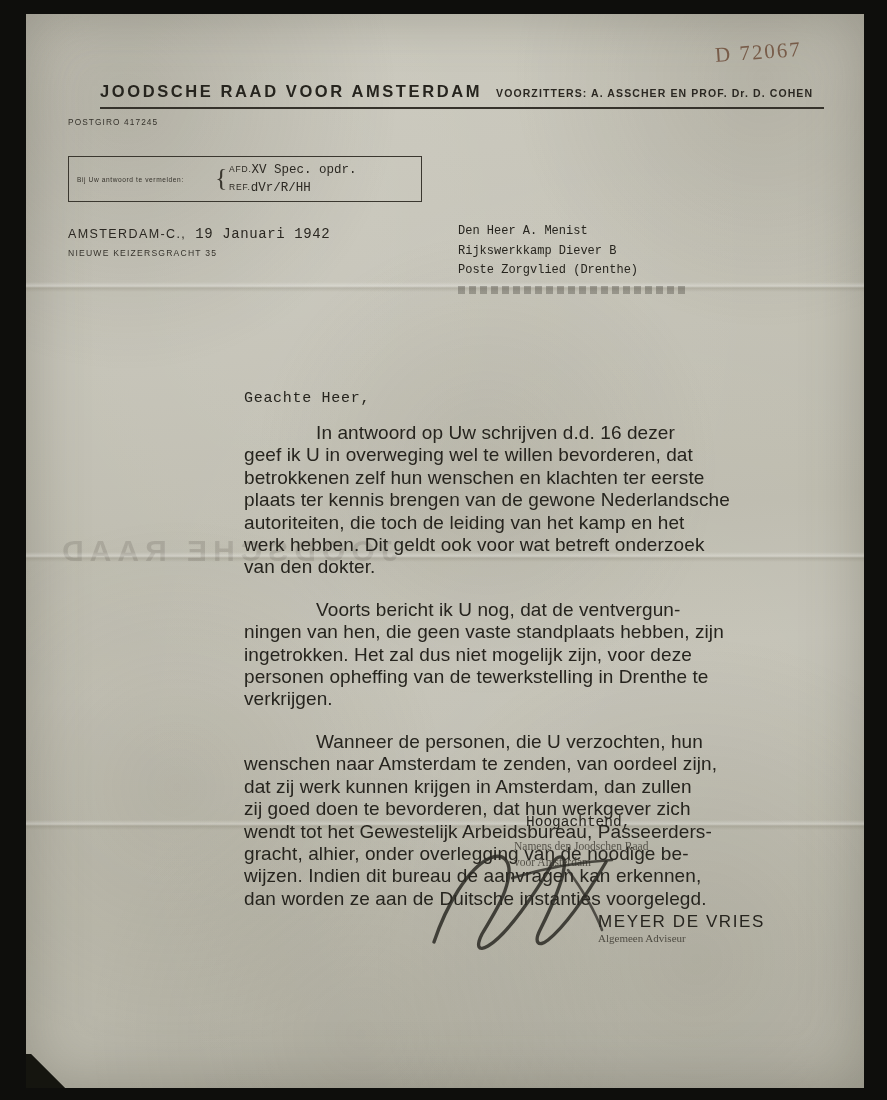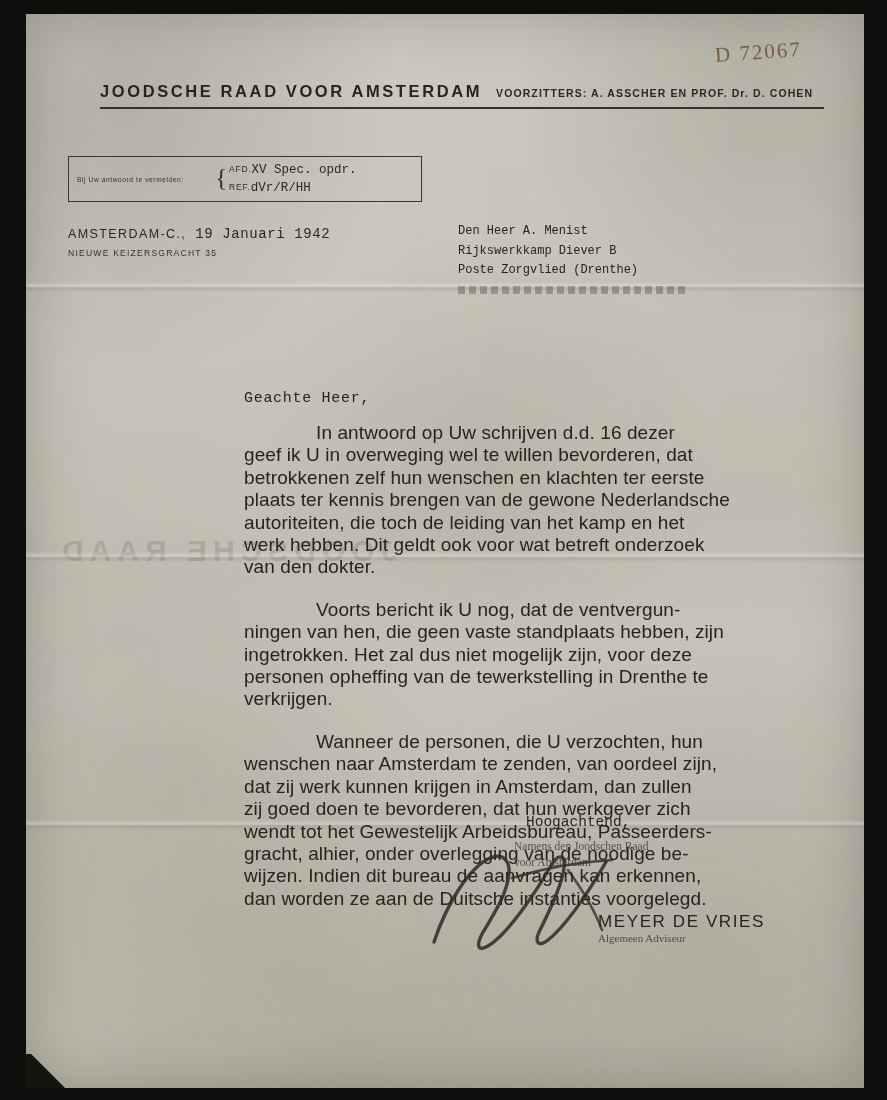--- a/index.html
+++ b/index.html
@@ -311,20 +311,21 @@
 
     <div class="ink">
       <div class="archive-no">D 72067</div>
 
       <div class="letterhead">
         <div class="lh-row">
           <div class="lh-org">JOODSCHE RAAD VOOR AMSTERDAM</div>
           <div class="lh-chair">VOORZITTERS: A. ASSCHER EN PROF. Dr. D. COHEN</div>
         </div>
         <div class="lh-contact">
+          <div>POSTGIRO 417245</div>
         </div>
       </div>
 
       <div class="ref-box">
         <div class="ref-note">Bij Uw antwoord te vermelden:</div>
         <div class="ref-brace">{</div>
         <div class="ref-lines">
           <div><span class="lbl">AFD.</span><span>XV Spec. opdr.</span></div>
           <div><span class="lbl">REF.</span><span>dVr/R/HH</span></div>
         </div>

